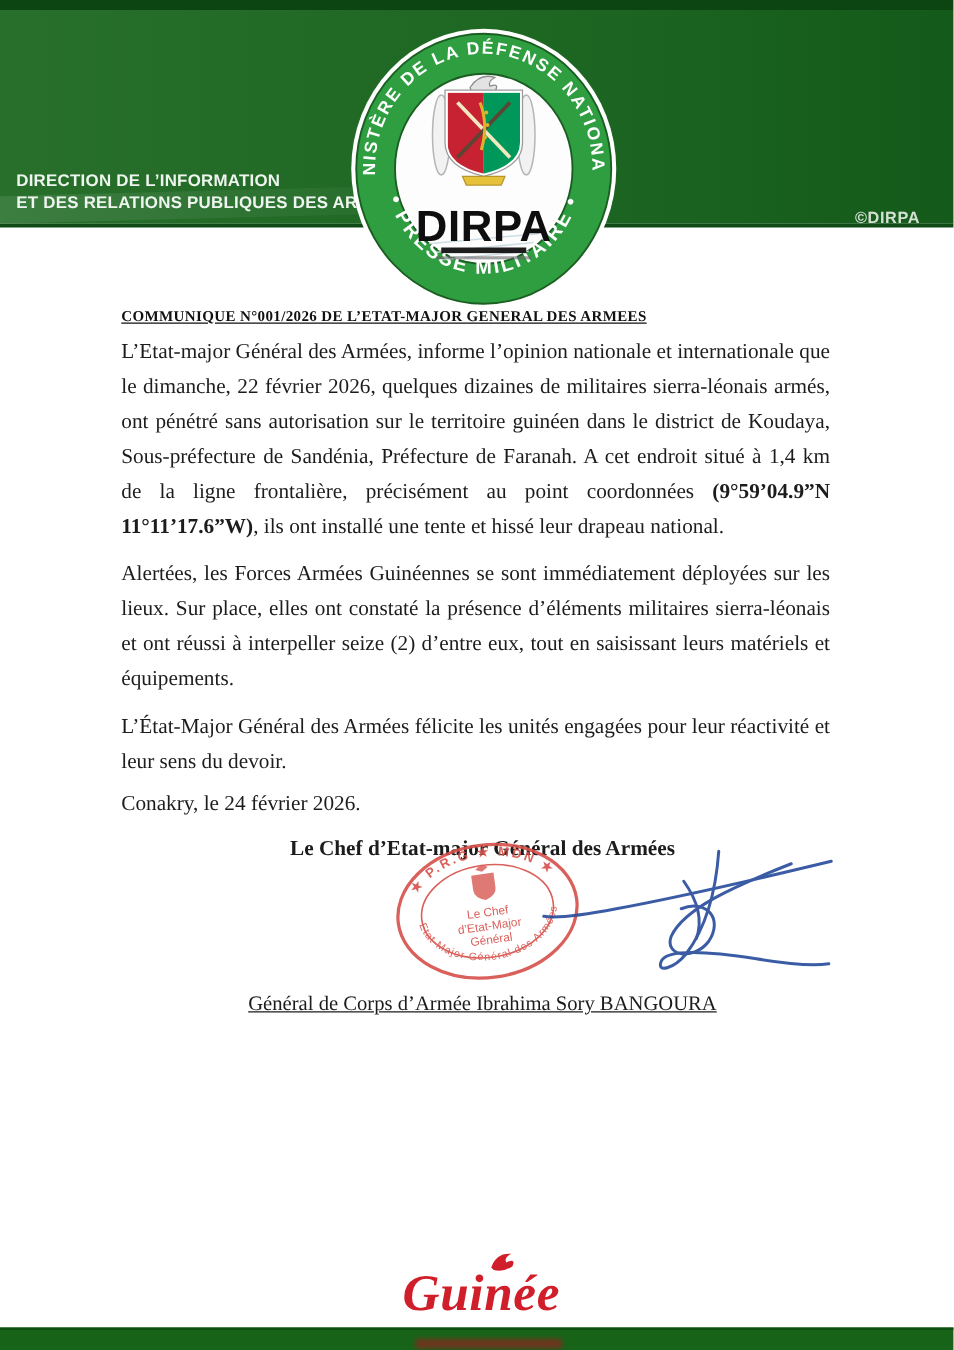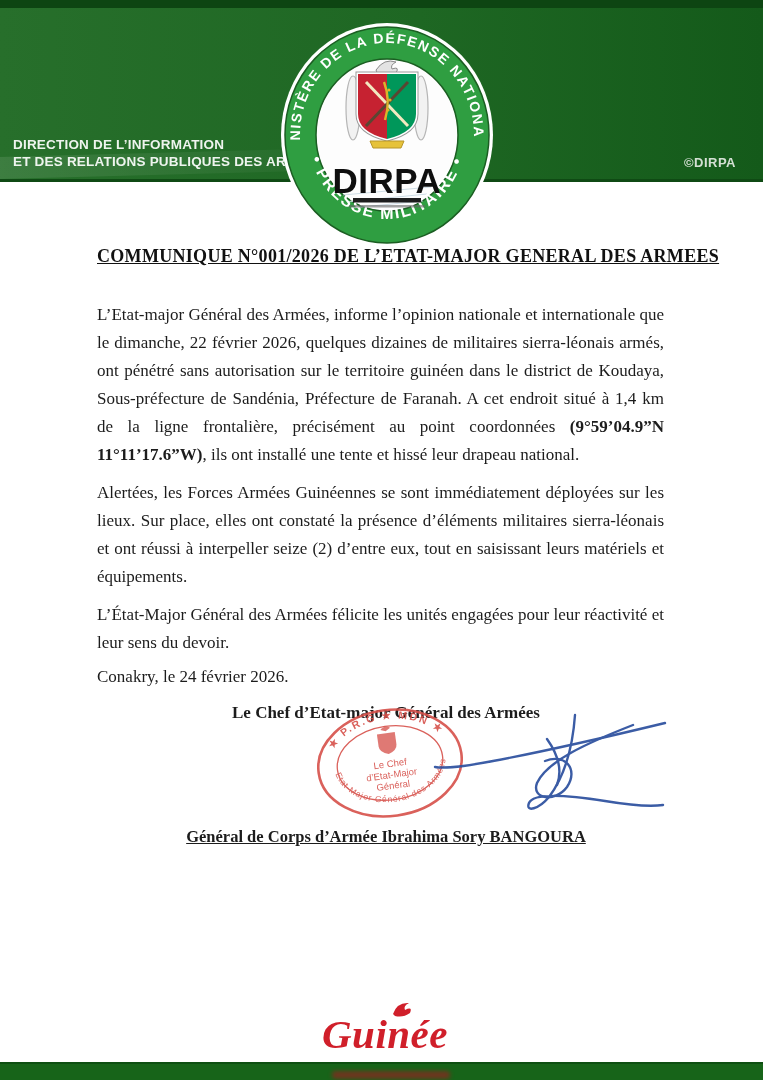--- a/index.html
+++ b/index.html
@@ -20,43 +20,43 @@
     content:""; position:absolute; left:0; bottom:0; width:56%; height:22px;
     background:linear-gradient(90deg, rgba(255,255,255,0.10), rgba(255,255,255,0));
     transform:skewY(-1.5deg); transform-origin:left bottom;
   }
   .dept {
     position:absolute; left:13px; top:136px;
     font-family:"Liberation Sans", sans-serif; font-weight:bold;
     font-size:13.5px; line-height:17px; color:#eef4ee; letter-spacing:0.2px;
   }
   .copyright {
-    position:absolute; right:27px; top:155px;
+    position:absolute; right:27px; top:166px;
     font-family:"Liberation Sans", sans-serif; font-weight:bold;
     font-size:13px; color:#d4e0d4; letter-spacing:0.5px;
   }
   .seal { position:absolute; left:277px; top:16px; width:220px; height:238px; }
 
   
   .doc { position:absolute; left:97px; top:246px; width:578px; }
   .doc-title {
-    font-size:18px; font-weight:bold; text-align:center;
+    font-size:12px; font-weight:bold; text-align:left;
     text-decoration:underline; letter-spacing:0.3px; white-space:nowrap;
-    margin-bottom:34px; color:#111;
+    margin-bottom:6px; color:#111;
   }
   .doc p.body-par {
     font-size:17px; line-height:28px; text-align:justify; margin:0 11px 10px 0;
   }
   .dateline { font-size:17px; text-align:left; margin-top:6px; }
   .sig-title { font-size:17px; font-weight:bold; text-align:center; margin-top:16px; }
   .sig-area { position:relative; height:104px; }
   .stamp-svg { position:absolute; left:218px; top:-16px; width:150px; height:112px; transform:rotate(-8deg); opacity:0.9; }
   .signature-svg { position:absolute; left:300px; top:-14px; width:275px; height:115px; }
   .signatory {
-    font-size:16.5px; font-weight:bold; text-align:center;
+    font-size:16.5px; font-weight:normal; text-align:center;
     text-decoration:underline; margin-top:0; white-space:nowrap;
   }
 
   
   .brand-svg { position:absolute; left:297px; top:998px; width:176px; height:64px; }
   .footer-bar {
     position:absolute; left:0; bottom:0; width:763px; height:18px;
     background:#176419; border-top:2px solid #0e4f12;
   }
   .tagline-smudge {

